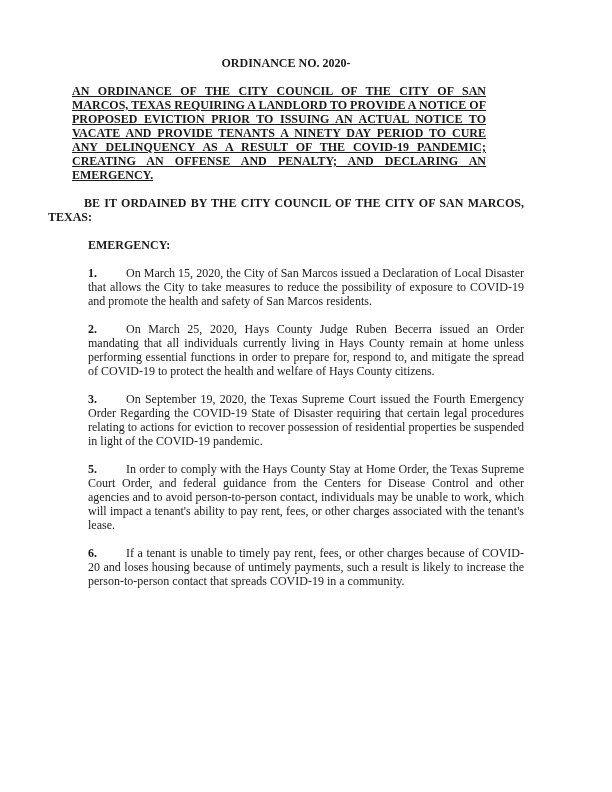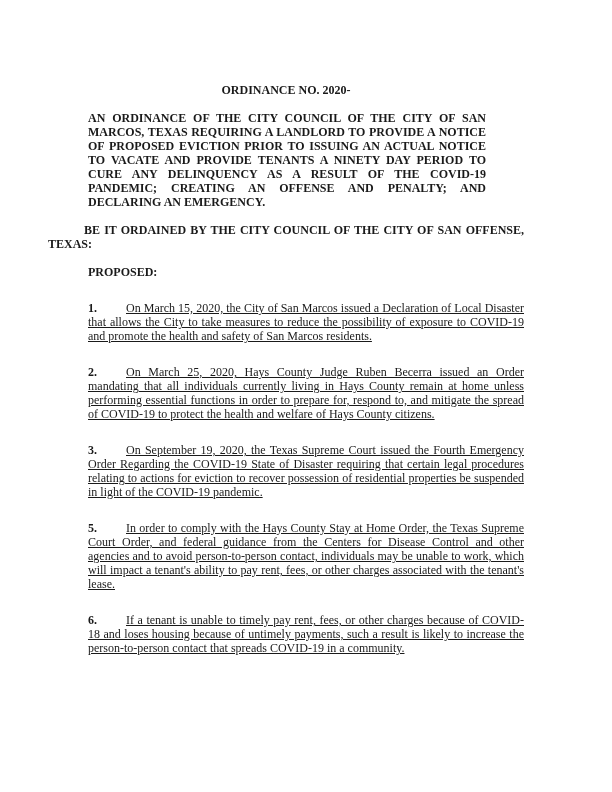--- a/index.html
+++ b/index.html
@@ -6,81 +6,81 @@
     margin: 0;
     padding: 0;
     background: #ffffff;
   }
   .page {
     position: relative;
     width: 612px;
     height: 792px;
     box-sizing: border-box;
     background: #ffffff;
-    padding: 83px 88px 40px 48px;
+    padding: 56px 88px 40px 48px;
     font-family: "Liberation Serif", serif;
     font-size: 12px;
     line-height: 14px;
     color: #1a1a1a;
     overflow: hidden;
   }
   .doc-title {
     font-size: 12px;
     line-height: 14px;
     text-align: center;
     font-weight: bold;
     margin: 0;
   }
   .caption {
     font-weight: bold;
     text-align: justify;
-    margin: 14px 38px 0 40px;
+    margin: 14px 38px 0 24px;
+    text-decoration: underline;
   }
   .enacting {
     font-weight: bold;
     text-align: justify;
     text-indent: 36px;
     margin: 14px 0 0 0;
   }
   .recitals-heading {
     font-weight: bold;
     margin: 14px 0 0 40px;
   }
   .recital {
     text-align: justify;
-    margin: 22px 0 0 40px;
-    text-decoration: underline;
+    margin: 14px 0 0 40px;
   }
   .recital .num {
     display: inline-block;
     width: 38px;
     font-weight: bold;
   }
   .recital .num.regular {
     font-weight: normal;
   }
 </style>
 </head>
 <body>
 
 <div class="page" style="color: rgb(26, 26, 26); background: rgb(255, 255, 255);">
 
   <p class="doc-title">ORDINANCE NO. 2020-</p>
 
   <p class="caption">AN ORDINANCE OF THE CITY COUNCIL OF THE CITY OF SAN MARCOS, TEXAS REQUIRING A LANDLORD TO PROVIDE A NOTICE OF PROPOSED EVICTION PRIOR TO ISSUING AN ACTUAL NOTICE TO VACATE AND PROVIDE TENANTS A NINETY DAY PERIOD TO CURE ANY DELINQUENCY AS A RESULT OF THE COVID-19 PANDEMIC; CREATING AN OFFENSE AND PENALTY; AND DECLARING AN EMERGENCY.</p>
 
-  <p class="enacting">BE IT ORDAINED BY THE CITY COUNCIL OF THE CITY OF SAN OFFENSE, TEXAS:</p>
+  <p class="enacting">BE IT ORDAINED BY THE CITY COUNCIL OF THE CITY OF SAN MARCOS, TEXAS:</p>
 
-  <p class="recitals-heading">PROPOSED:</p>
+  <p class="recitals-heading">EMERGENCY:</p>
 
   <p class="recital"><span class="num">1.</span><span>On March 15, 2020, the City of San Marcos issued a Declaration of Local Disaster that allows the City to take measures to reduce the possibility of exposure to COVID-19 and promote the health and safety of San Marcos residents.</span></p>
 
   <p class="recital"><span class="num">2.</span><span>On March 25, 2020, Hays County Judge Ruben Becerra issued an Order mandating that all individuals currently living in Hays County remain at home unless performing essential functions in order to prepare for, respond to, and mitigate the spread of COVID-19 to protect the health and welfare of Hays County citizens.</span></p>
 
   <p class="recital"><span class="num">3.</span><span>On September 19, 2020, the Texas Supreme Court issued the Fourth Emergency Order Regarding the COVID-19 State of Disaster requiring that certain legal procedures relating to actions for eviction to recover possession of residential properties be suspended in light of the COVID-19 pandemic.</span></p>
 
 
   <p class="recital"><span class="num">5.</span><span>In order to comply with the Hays County Stay at Home Order, the Texas Supreme Court Order, and federal guidance from the Centers for Disease Control and other agencies and to avoid person-to-person contact, individuals may be unable to work, which will impact a tenant's ability to pay rent, fees, or other charges associated with the tenant's lease.</span></p>
 
-  <p class="recital"><span class="num">6.</span><span>If a tenant is unable to timely pay rent, fees, or other charges because of COVID-18 and loses housing because of untimely payments, such a result is likely to increase the person-to-person contact that spreads COVID-19 in a community.</span></p>
+  <p class="recital"><span class="num">6.</span><span>If a tenant is unable to timely pay rent, fees, or other charges because of COVID-20 and loses housing because of untimely payments, such a result is likely to increase the person-to-person contact that spreads COVID-19 in a community.</span></p>
 
 
 </div>
 
 </body></html>

